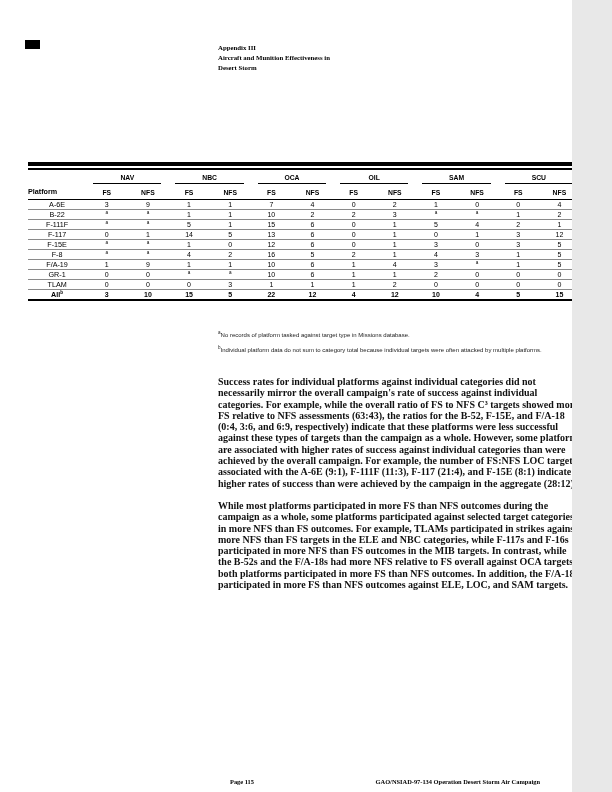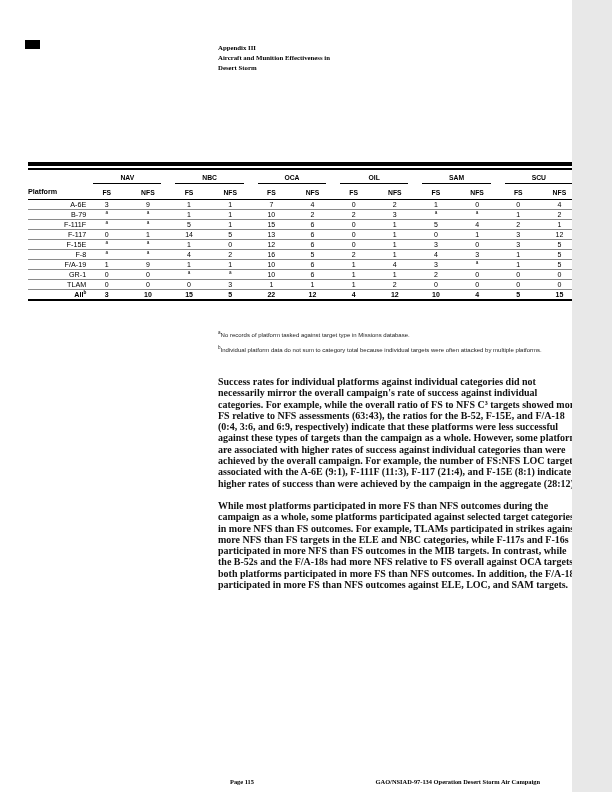--- a/index.html
+++ b/index.html
@@ -57,21 +57,21 @@
     font-size: 6.8px; font-weight: bold; text-align: center;
     padding: 3px 0 3px; border-bottom: 1px solid #000; vertical-align: bottom;
   }
   thead tr.subrow th.platform-h { text-align: left; font-size: 7.2px; }
 
   tbody td {
     font-size: 7px; text-align: center;
     border-bottom: 0.8px solid #8a8a8a;
     padding: 2.4px 0 2.2px;
   }
-  tbody td.platform { text-align: right; font-size: 7.2px; }
+  tbody td.platform { text-align: center; font-size: 7.2px; }
   tbody tr.total td {
     font-weight: bold;
     border-top: 1px solid #000;
     border-bottom: 2.5px solid #000;
   }
   sup.fn { font-size: 4.6px; vertical-align: super; line-height: 0; }
 
   
   .footnotes {
     position: absolute;
@@ -183,21 +183,21 @@
             <td>7</td>
             <td>4</td>
             <td>0</td>
             <td>2</td>
             <td>1</td>
             <td>0</td>
             <td>0</td>
             <td>4</td>
           </tr>
           <tr>
-            <td class="platform">B-79</td>
+            <td class="platform">B-22</td>
             <td><sup class="fn">a</sup></td>
             <td><sup class="fn">a</sup></td>
             <td>1</td>
             <td>1</td>
             <td>10</td>
             <td>2</td>
             <td>2</td>
             <td>3</td>
             <td><sup class="fn">a</sup></td>
             <td><sup class="fn">a</sup></td>

